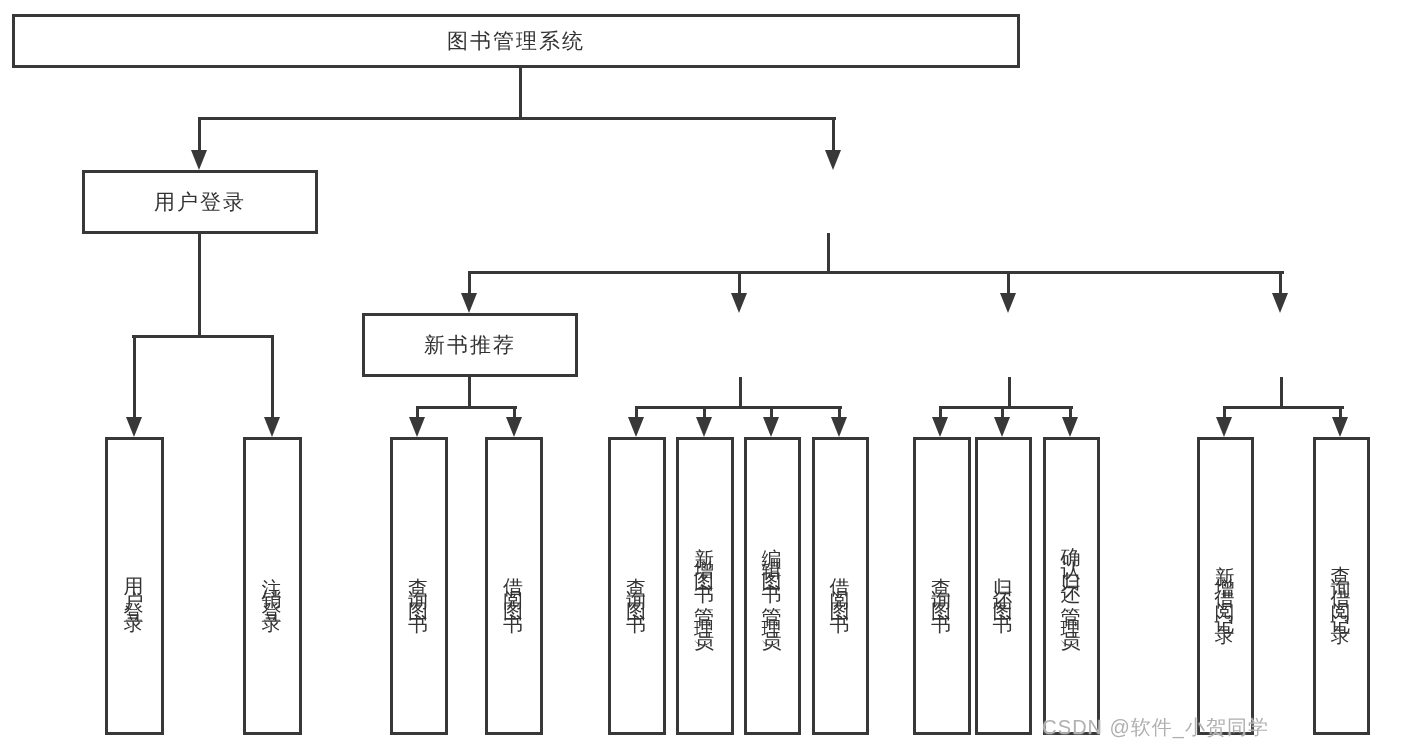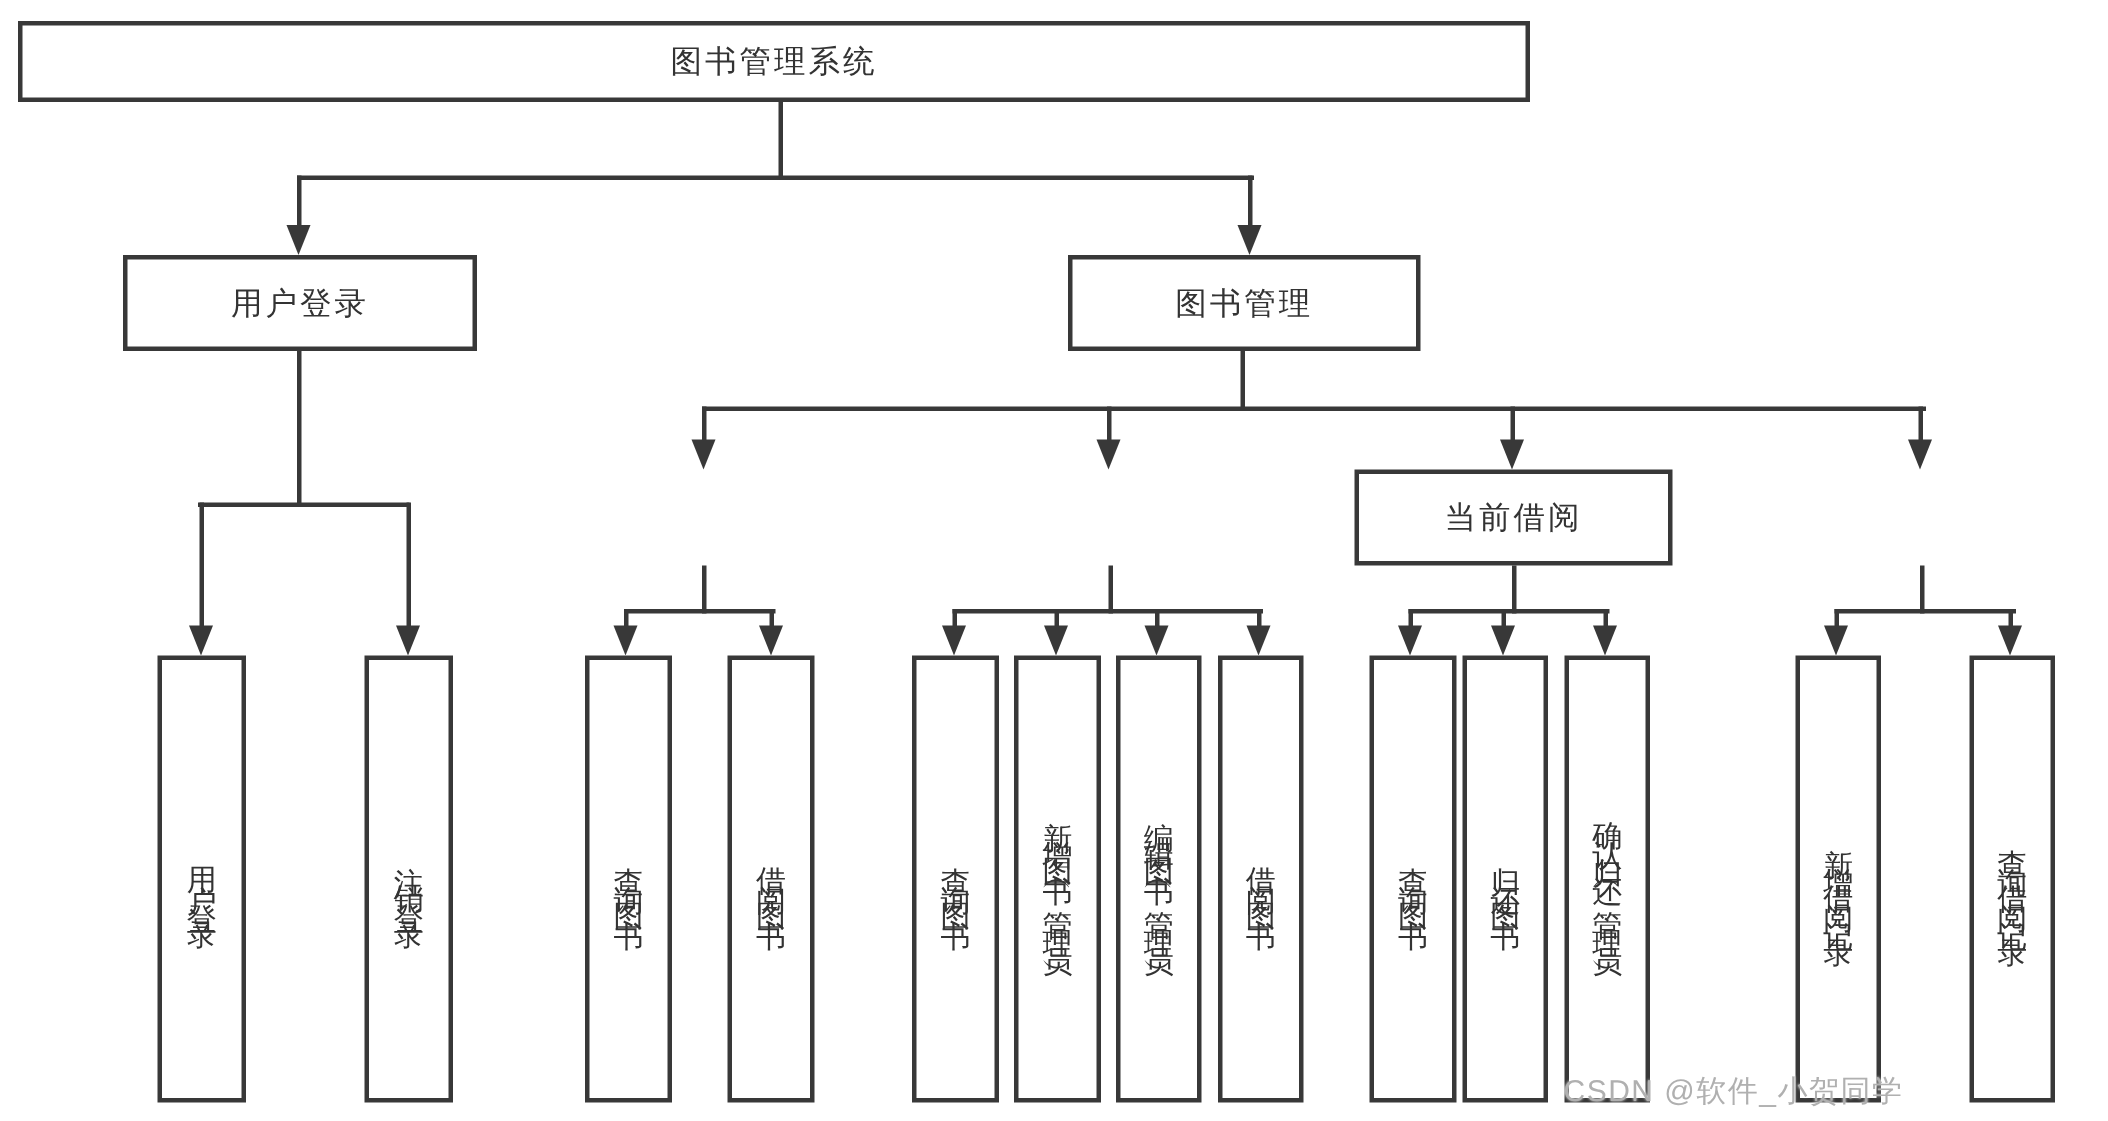--- a/index.html
+++ b/index.html
@@ -79,23 +79,20 @@
       <i class="ah"></i>
   </div>
   <div class="arrow" style="left:825px;top:117px;height:53px">
     <i class="as"></i>
       <i class="ah"></i>
   </div>
 
   <div class="box h" style="left:82px;top:170px;width:236px;height:64px">
     <span class="lbl">用户登录</span>
   </div>
-  <div class="box h" style="left:712px;top:170px;width:235px;height:64px">
-    <span class="lbl">图书管理</span>
-  </div>
 
   <div class="vline" style="left:198px;top:233px;height:104px"></div>
   <div class="hline" style="left:132px;top:335px;width:141px"></div>
   <div class="arrow" style="left:126px;top:335px;height:102px">
     <i class="as"></i>
       <i class="ah"></i>
   </div>
   <div class="arrow" style="left:264px;top:335px;height:102px">
     <i class="as"></i>
       <i class="ah"></i>
@@ -113,22 +110,22 @@
   </div>
   <div class="arrow" style="left:1000px;top:271px;height:42px">
     <i class="as"></i>
       <i class="ah"></i>
   </div>
   <div class="arrow" style="left:1272px;top:271px;height:42px">
     <i class="as"></i>
       <i class="ah"></i>
   </div>
 
-  <div class="box h" style="left:903px;top:313px;width:212px;height:64px">
-    <span class="lbl">当前借阅</span>
+  <div class="box h" style="left:362px;top:313px;width:216px;height:64px">
+    <span class="lbl">新书推荐</span>
   </div>
 
   <div class="vline" style="left:468px;top:377px;height:32px"></div>
   <div class="vline" style="left:739px;top:377px;height:32px"></div>
   <div class="vline" style="left:1008px;top:377px;height:32px"></div>
   <div class="vline" style="left:1280px;top:377px;height:32px"></div>
 
   <div class="hline" style="left:416px;top:406px;width:101px"></div>
   <div class="hline" style="left:635px;top:406px;width:207px"></div>
   <div class="hline" style="left:939px;top:406px;width:134px"></div>

